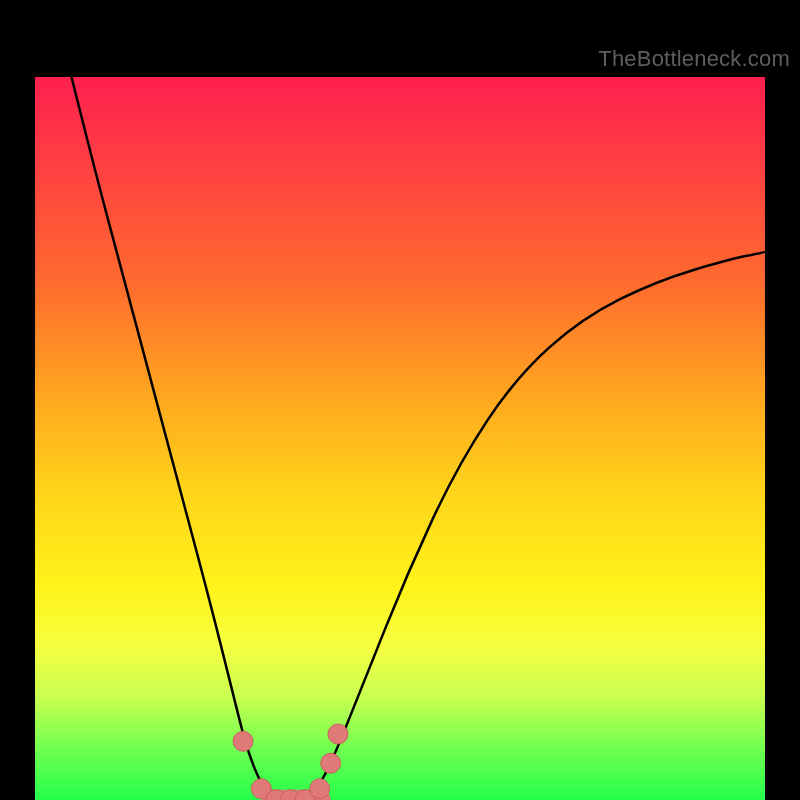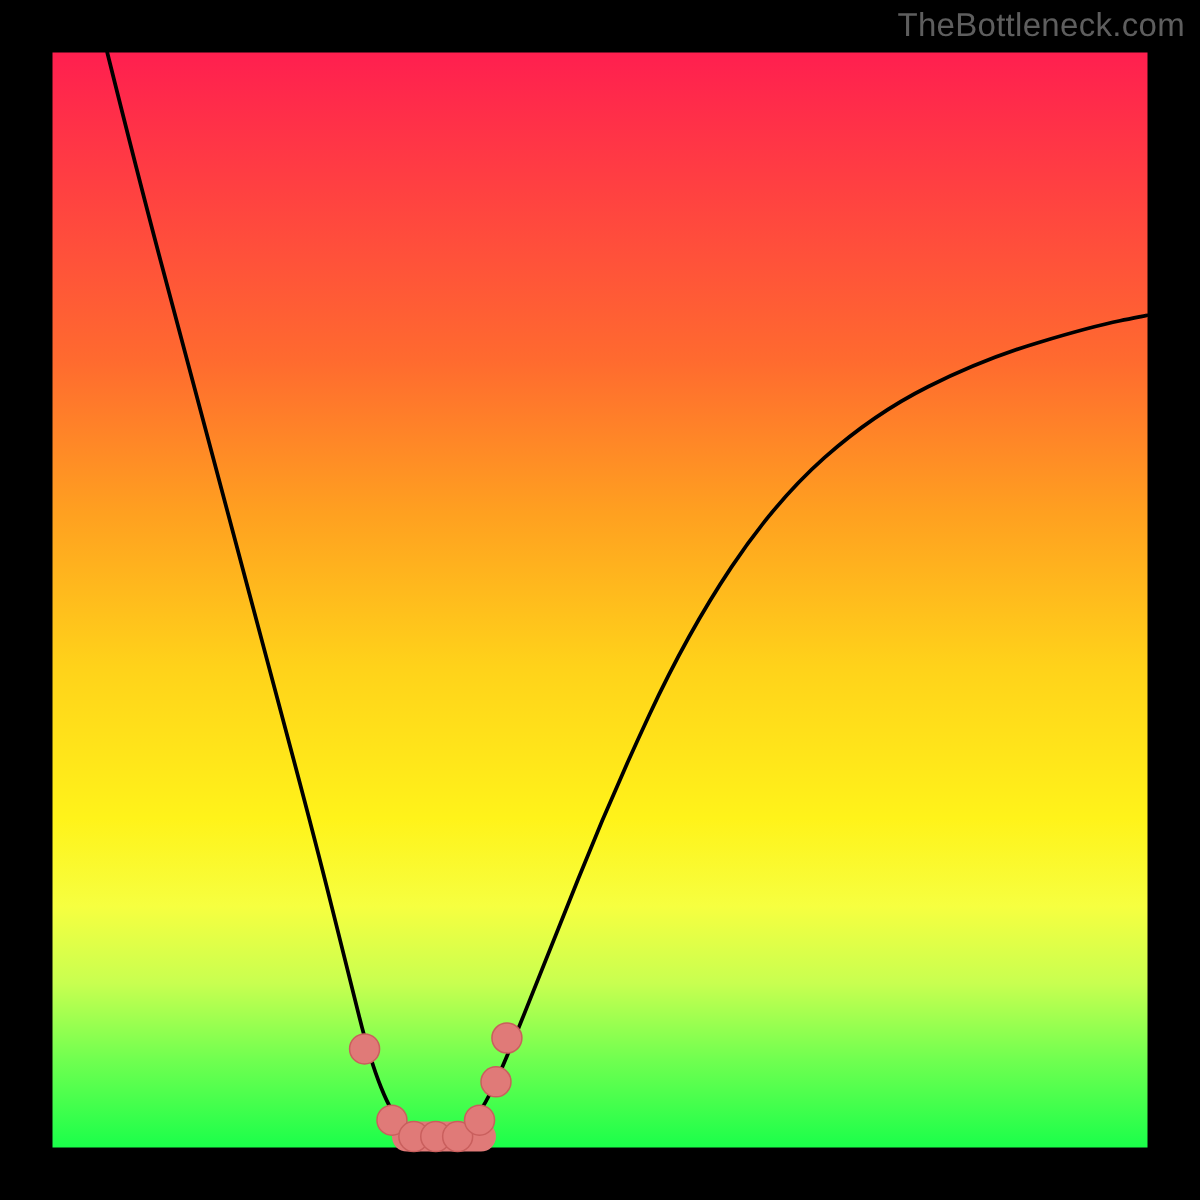--- a/index.html
+++ b/index.html
@@ -9,20 +9,21 @@
     height: 800px;
     background: #000;
     overflow: hidden;
     font-family: Arial, Helvetica, sans-serif;
   }
   .frame {
     position: relative;
     width: 800px;
     height: 648px;
     background: #000;
+    margin-top: 42px;
   }
   .plot-area {
     position: absolute;
     left: 35px;
     top: 35px;
     width: 730px;
     height: 730px;
     
     background: linear-gradient(
       to bottom,

